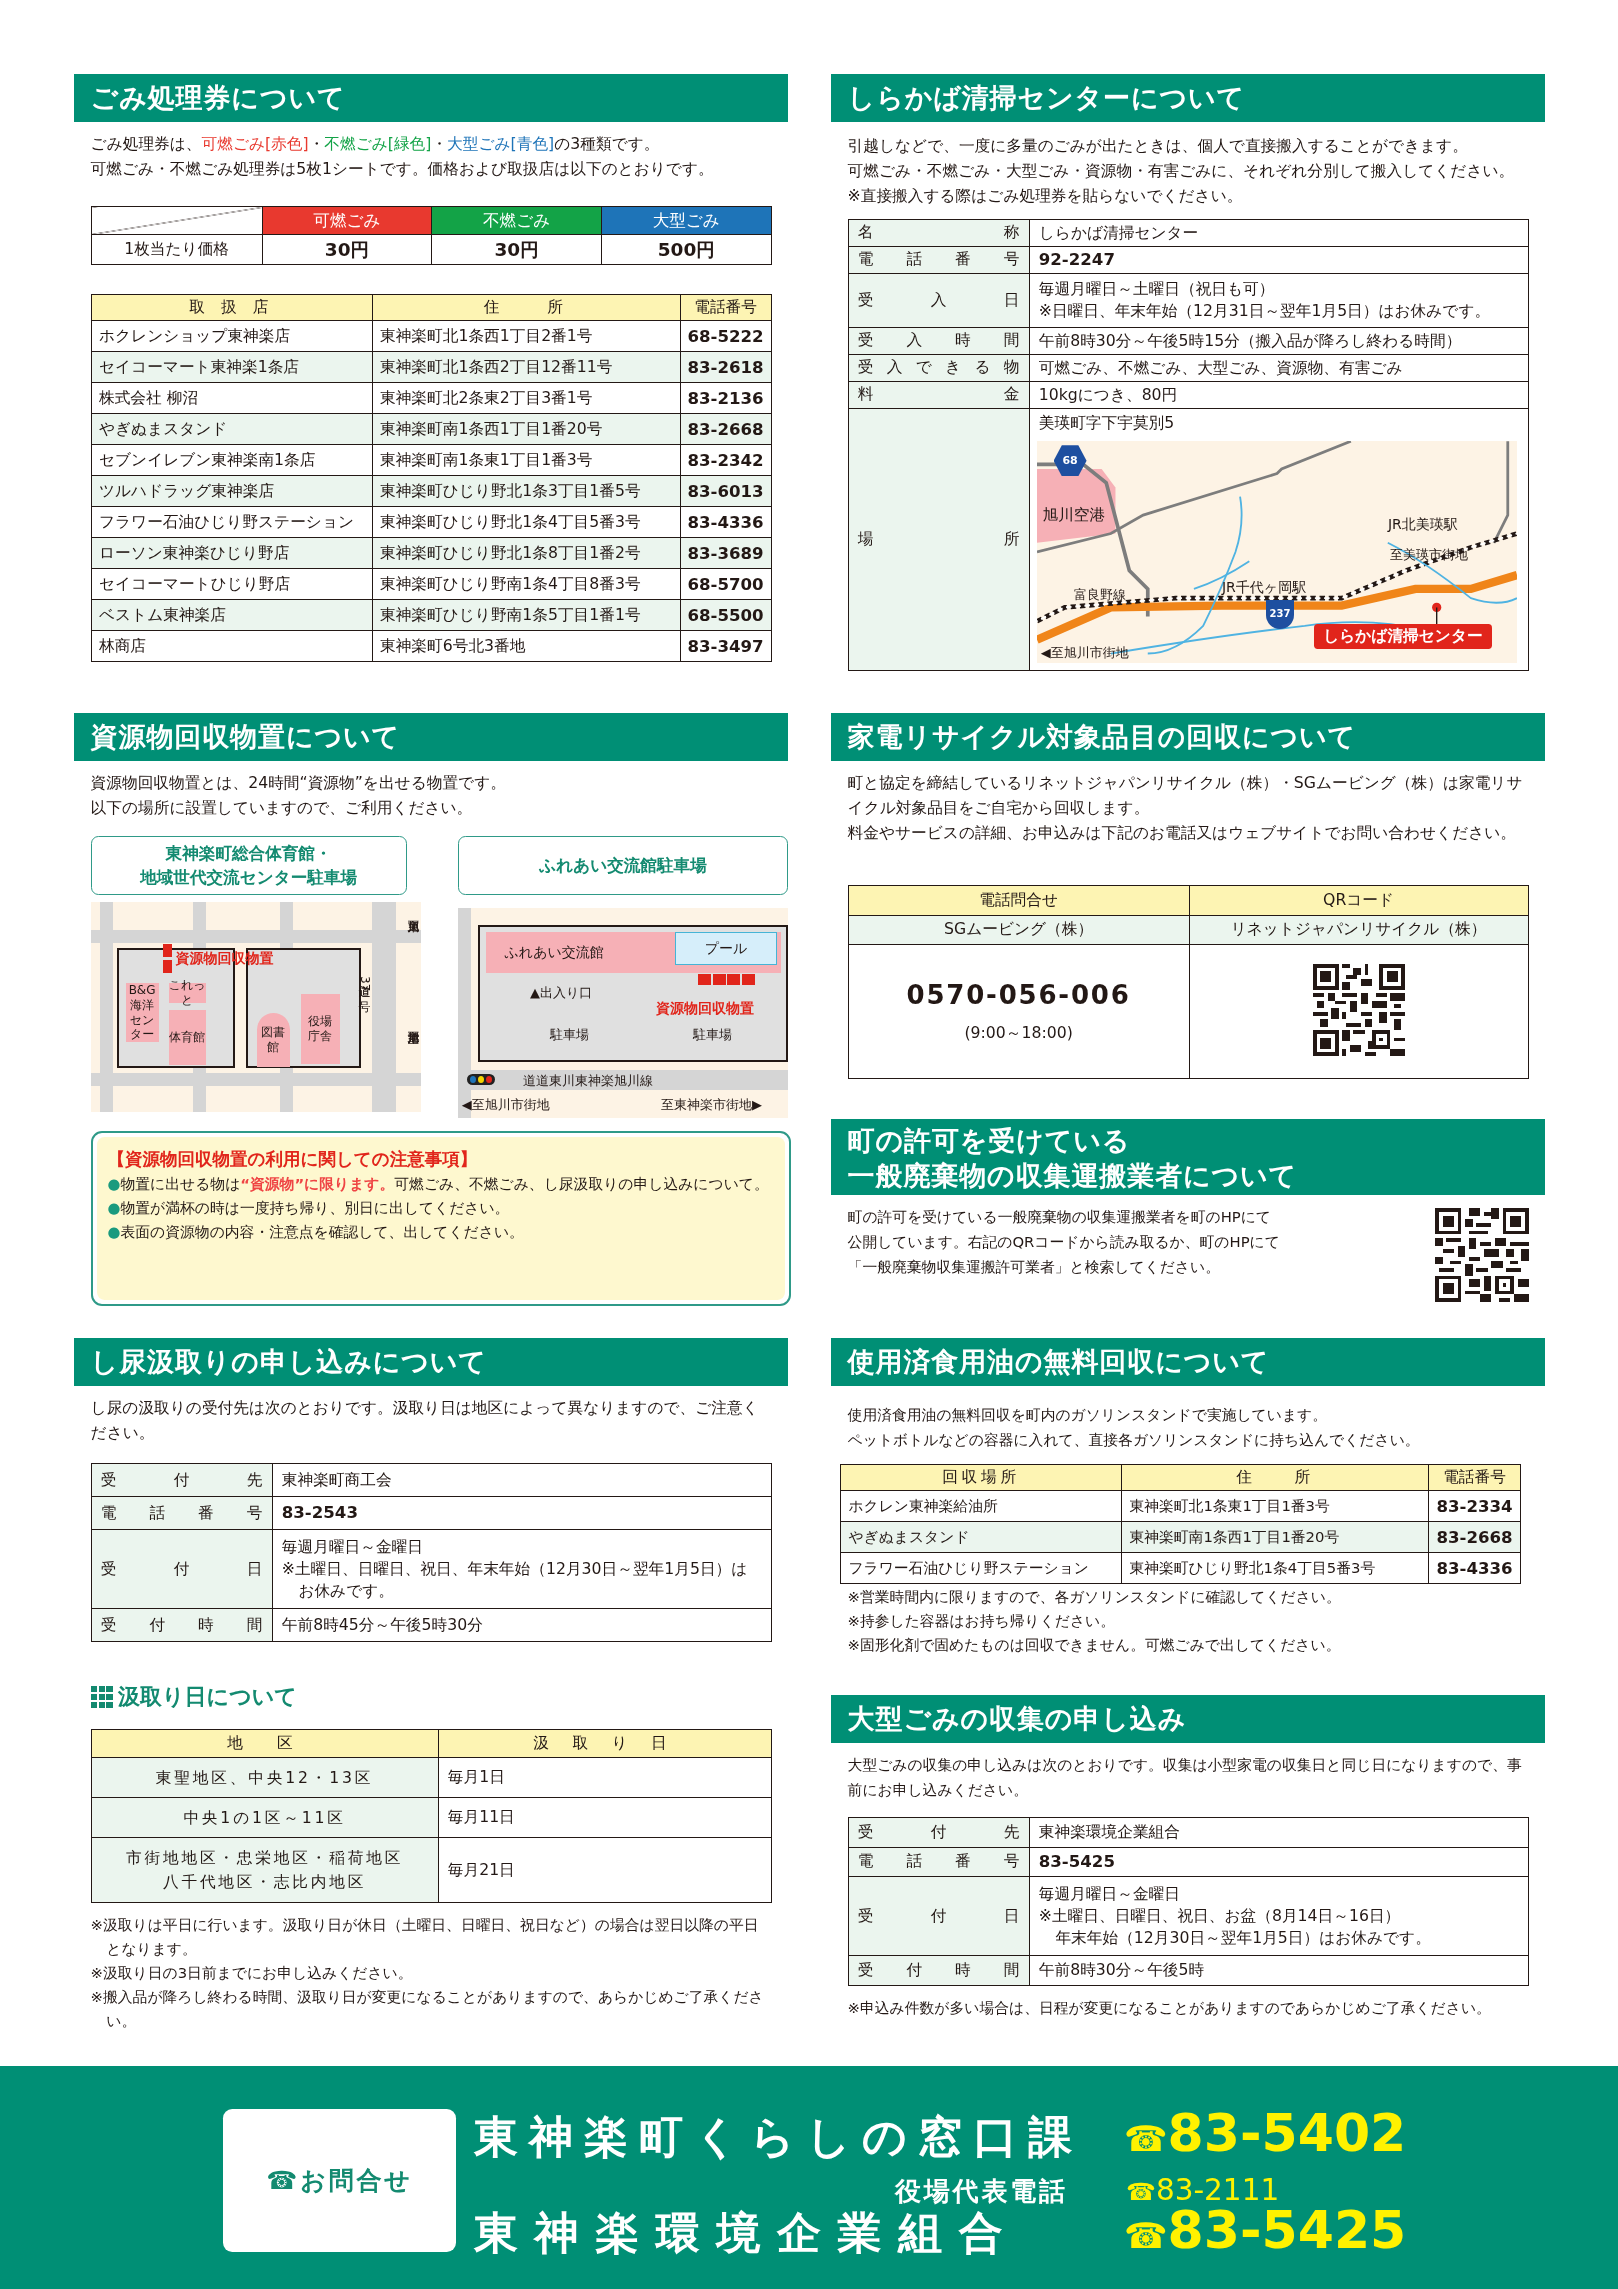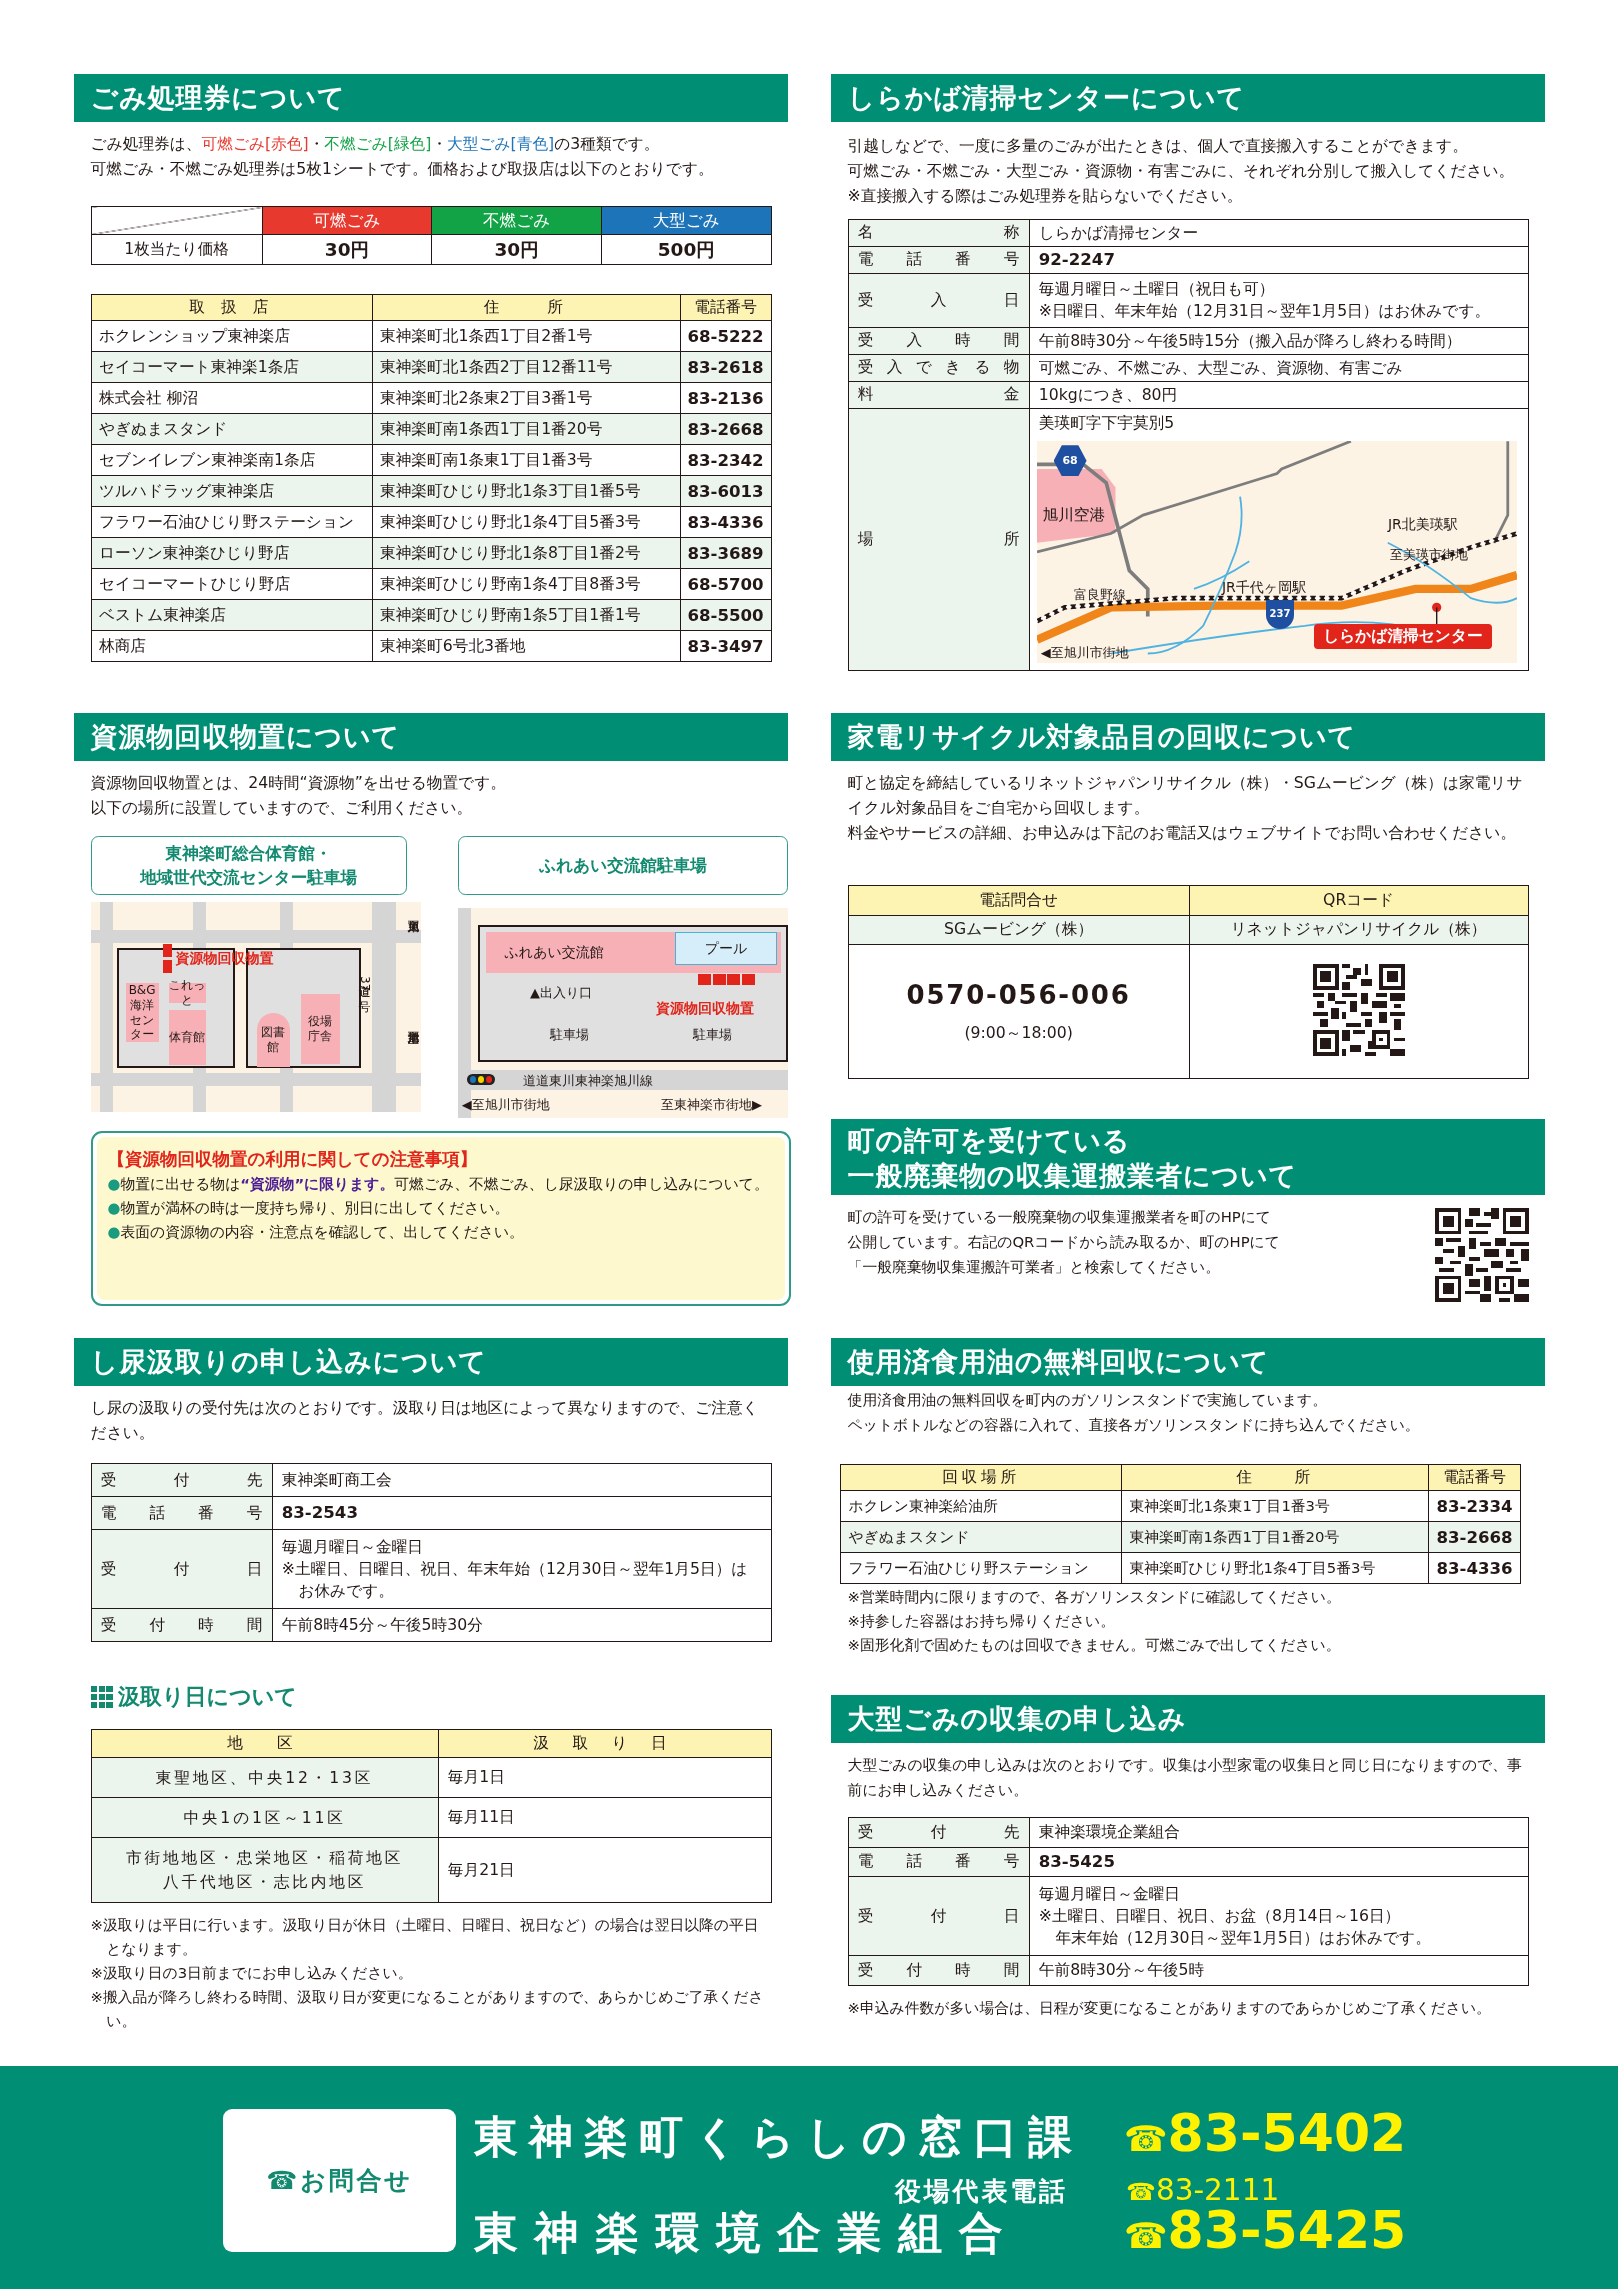--- a/index.html
+++ b/index.html
@@ -59,21 +59,21 @@
   .maptext.red { color: #e1251b; font-weight: bold; font-size: 14.8px; }
 
   .notice {
     position: absolute; border: 2.8px solid #2f9a88; border-radius: 11px; background: #fff;
     padding: 4px;
   }
   .notice-inner { background: #fef8cf; border-radius: 7.4px; padding: 9.2px 11px; height: 100%; }
   .notice-title { color: #e1251b; font-weight: bold; font-size: 17.5px; line-height: 26px; }
   .notice li { list-style: none; font-size: 14.8px; line-height: 24px; padding-left: 16.6px; text-indent: -16.6px; }
   .notice li .dot { color: #1a9a7e; }
-  .notice li .em { color: #4c1d95; font-weight: bold; }
+  .notice li .em { color: #ef4444; font-weight: bold; }
 
   .recyc-table { position: absolute; left: 16.6px; width: 681px; padding-left: 23px; }
   .recyc-table th { background: #fdf4b3; font-weight: normal; height: 29.5px; font-size: 15.7px; }
   .recyc-table td.sub { background: #ebf5ee; height: 29.5px; text-align: center; font-size: 15.7px; }
   .recyc-table td.big { height: 134px; text-align: center; vertical-align: middle; }
   .big-phone { font-size: 26px; font-weight: bold; letter-spacing: 1.8px; }
   .hours { font-size: 15.7px; margin-top: 13px; }
 
   .sub-title { color: #138a70; font-weight: bold; font-size: 22px; display: flex; align-items: center; gap: 5.5px; }
   .grid-icon { width: 22px; height: 22px; display: grid; grid-template-columns: repeat(3, 1fr); gap: 1.8px; }
@@ -552,21 +552,21 @@
         <rect x="21" y="23" width="4" height="2"></rect>
         <rect x="17" y="24" width="3" height="1"></rect>
     </g>
     <rect x="17" y="19" width="3" height="3" fill="#fff"></rect>
       <rect x="18" y="20" width="1" height="1" fill="#231815"></rect>
   </svg>
 </div>
 
 <div class="col col-right" style="top:1338px;">
   <div class="sec-title">使用済食用油の無料回収について</div>
-  <div class="para" style="padding-top:1px; font-size:14.8px;">
+  <div class="para" style="padding-top:16px; font-size:14.8px;">
     <div>使用済食用油の無料回収を町内のガソリンスタンドで実施しています。</div>
     <div>ペットボトルなどの容器に入れて、直接各ガソリンスタンドに持ち込んでください。</div>
   </div>
   <table class="oil-table" style="top:126px;">
     <tbody>
         <tr>
           <th style="width:281px;">回収場所</th>
           <th style="width:307px;">住　　所</th>
           <th class="phone-h">電話番号</th>
         </tr>

